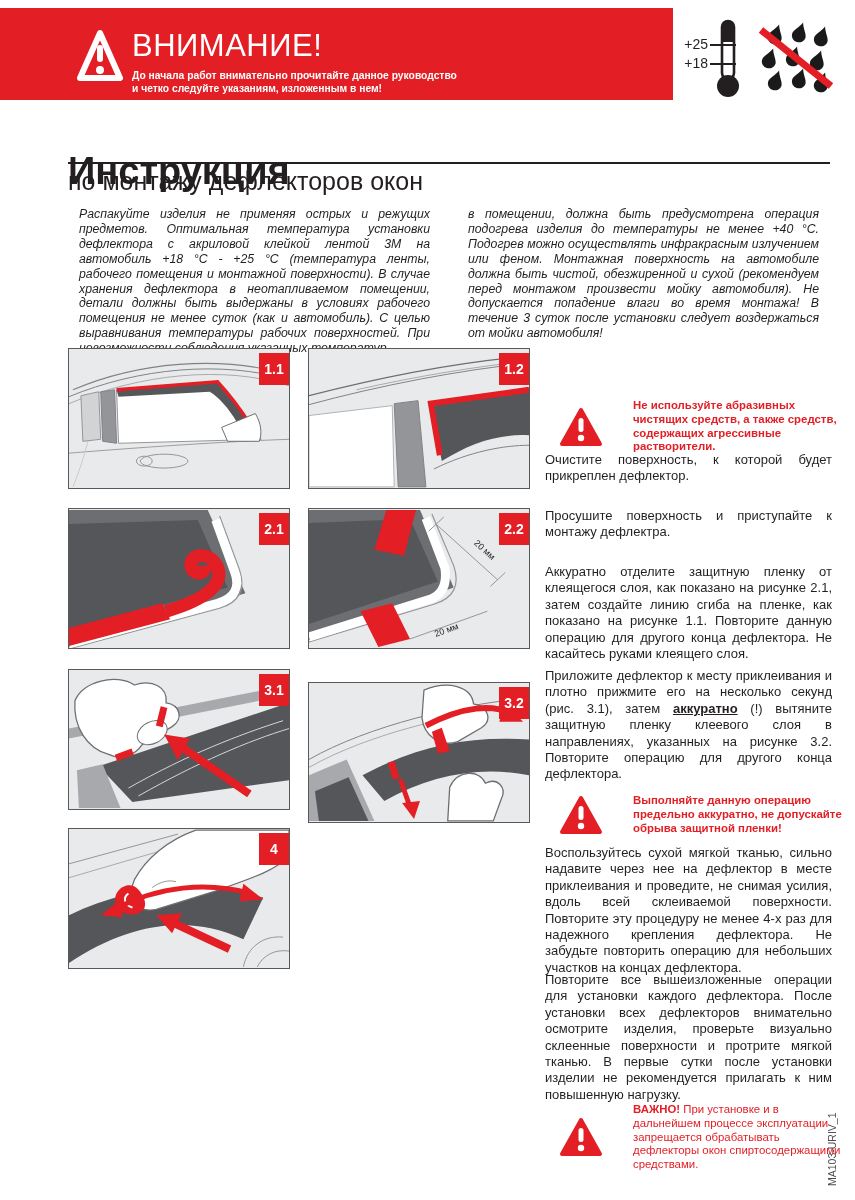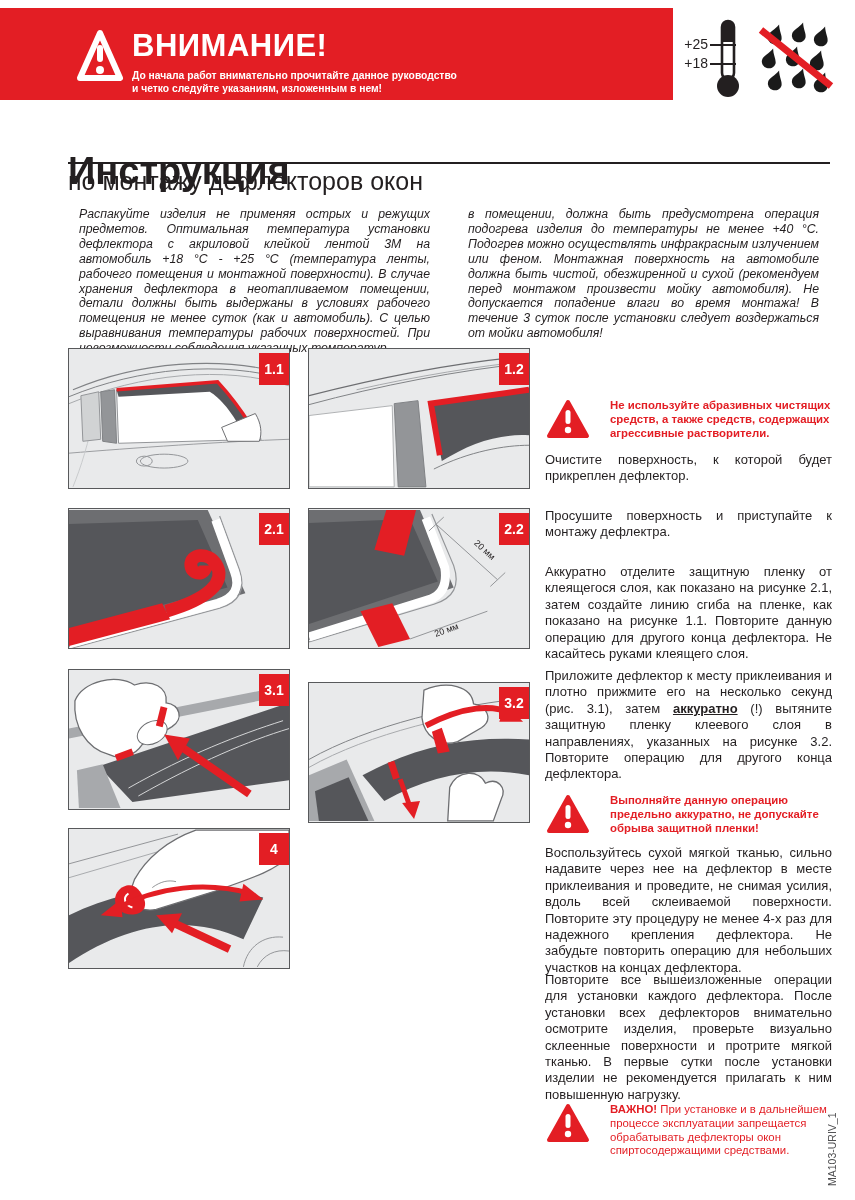--- a/index.html
+++ b/index.html
@@ -3,21 +3,21 @@
 <meta charset="utf-8">
 <style>
   html,body{margin:0;padding:0;background:#ffffff;}
   .page{position:relative;width:855px;height:1200px;background:#ffffff;overflow:hidden;
         font-family:"Liberation Sans",sans-serif;color:#231F20;}
   svg text{font-family:"Liberation Sans",sans-serif;}
 
   
   .banner{position:absolute;left:0;top:8px;width:673px;height:92px;background:#E31E24;}
   .banner-triangle{position:absolute;left:76px;top:20px;}
-  .attention-title{position:absolute;left:132px;top:20px;font-size:31px;font-weight:bold;color:#fff;letter-spacing:.5px;}
+  .attention-title{position:absolute;left:132px;top:20px;font-size:31px;font-weight:normal;color:#fff;letter-spacing:.5px;}
   .attention-sub{position:absolute;left:132px;top:61px;font-size:10.3px;font-weight:bold;line-height:13px;color:#fff;}
   .warranty{position:absolute;left:452px;top:29px;font-size:16.5px;font-weight:bold;color:#fff;line-height:22px;}
   .thermo{position:absolute;left:680px;top:18px;}
   .rain{position:absolute;left:757px;top:22px;}
 
   
   .page-title{position:absolute;left:68px;top:114px;font-size:38px;font-weight:bold;margin-top:36px;}
   .title-rule{position:absolute;left:68px;top:162px;width:762px;height:2px;background:#231F20;}
   .page-subtitle{position:absolute;left:68px;top:167px;font-size:25px;}
 
@@ -27,21 +27,21 @@
 
   
   .panel{position:absolute;width:222px;height:141px;background:#E9EAEB;border:1.5px solid #58595B;box-sizing:border-box;}
   .panel svg{display:block;width:100%;height:100%;}
   .badge{position:absolute;top:4px;right:0;min-width:30px;height:21px;padding:16px 4px;background:#E31E24;color:#fff;
          font-weight:bold;font-size:14px;display:flex;align-items:center;justify-content:center;box-sizing:border-box;}
 
   
   .step{position:absolute;left:545px;width:287px;margin:0;font-size:13px;line-height:16.4px;text-align:justify;}
   .step b u{text-decoration:underline;}
-  .warn{position:absolute;left:546px;width:287px;display:flex;gap:20px;align-items:flex-start;}
+  .warn{position:absolute;left:559px;width:287px;display:flex;gap:30px;align-items:center;}
   .warn .wicon{flex:0 0 44px;}
   .warn .wtext{margin:0;font-size:11.4px;line-height:13.8px;color:#E31E24;font-weight:bold;}
 
   .doc-code{position:absolute;left:826px;top:1186px;transform:rotate(-90deg);transform-origin:left top;
             font-size:10.5px;color:#4D4D4F;white-space:nowrap;}
 </style>
 </head>
 <body>
 
 <div class="page">

